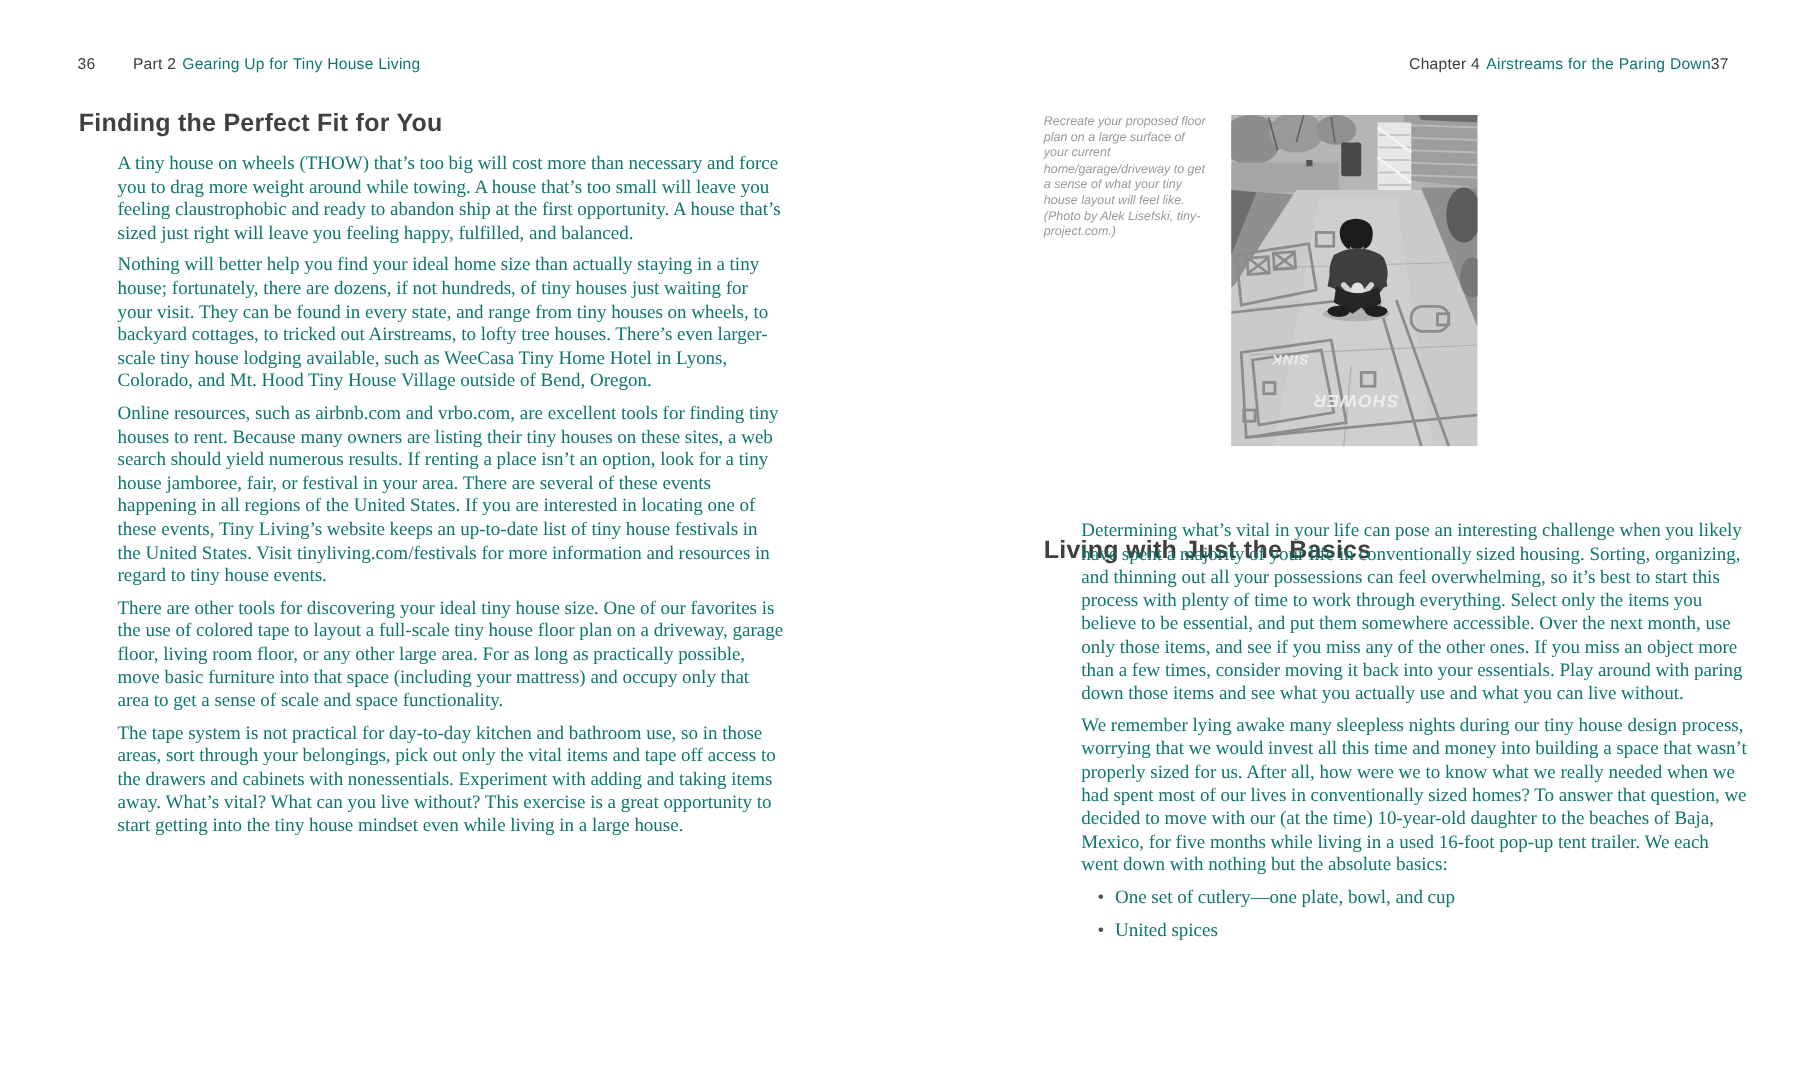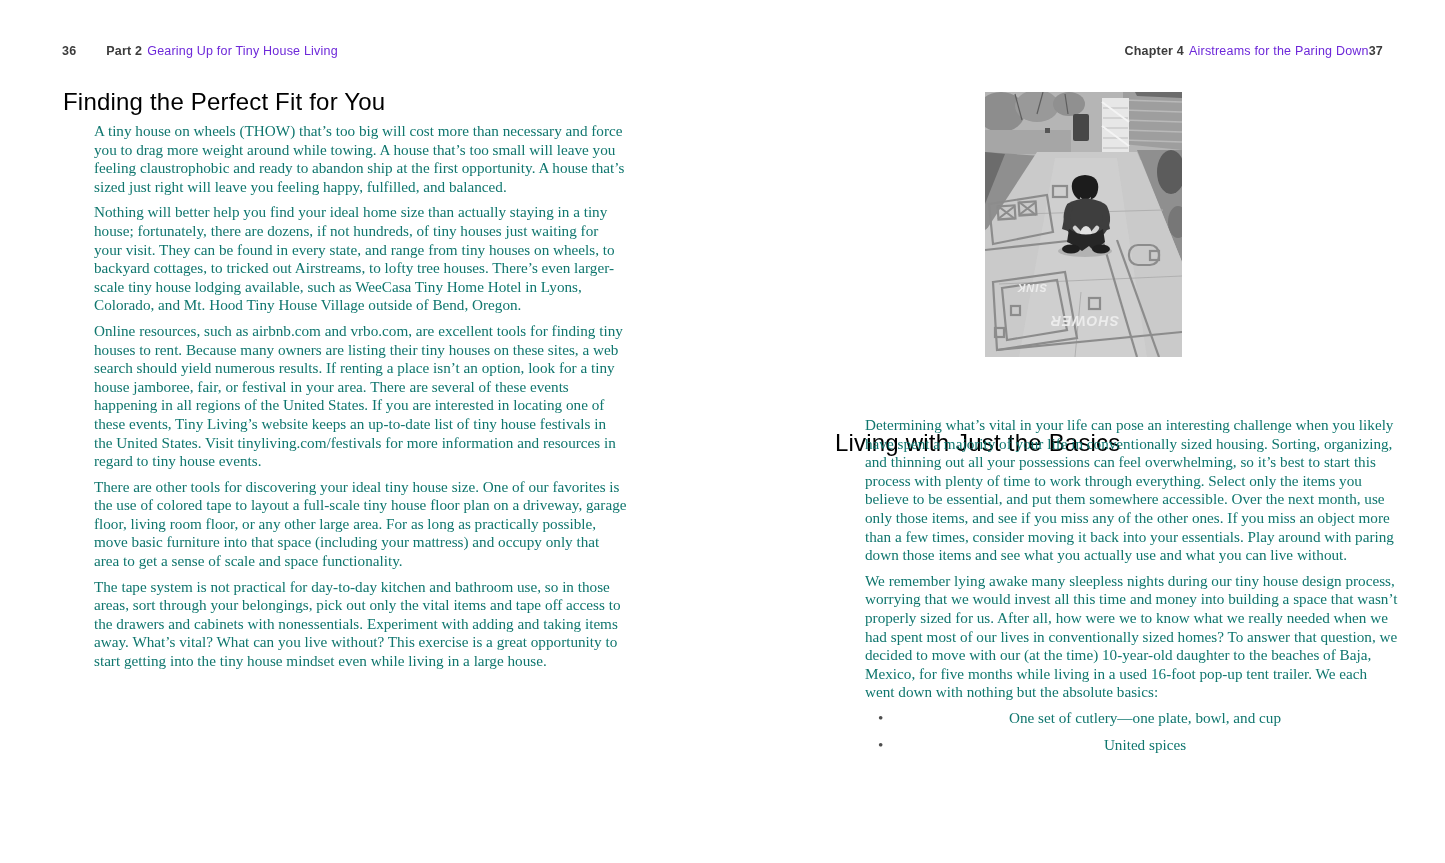--- a/index.html
+++ b/index.html
@@ -6,52 +6,52 @@
   html, body { width: 1445px; height: 863px; background: #ffffff; overflow: hidden; }
   .spread {
     position: relative; width: 1445px; height: 863px; background: #ffffff;
     font-family: "Liberation Serif", "DejaVu Serif", serif; color: #4e4e4e;
   }
   .running-head {
     position: absolute; top: 44px;
     font-family: "Liberation Sans", "DejaVu Sans", sans-serif;
     font-size: 12.5px; letter-spacing: 0.2px; white-space: nowrap;
   }
-  .rh-num, .rh-part { font-weight: bold; color: #3c3c3c; }
-  .rh-title { color: #6d28d9; }
+  .rh-num, .rh-part { font-weight: normal; color: #3c3c3c; }
+  .rh-title { color: #0f766e; }
   #running-head-left { left: 62px; }
   #running-head-left .rh-part { margin-left: 30px; }
   #running-head-left .rh-title { margin-left: 5px; }
   #running-head-right { right: 62px; }
   #running-head-right .rh-title { margin-left: 5px; }
   #running-head-right .rh-num { }
 
   .section-heading {
     position: absolute;
     font-family: "Liberation Sans", "DejaVu Sans", sans-serif;
-    font-weight: 400; font-size: 24px; color: #000000; letter-spacing: 0.2px;
+    font-weight: 700; font-size: 20px; color: #404040; letter-spacing: 0.2px;
     white-space: nowrap;
   }
   #heading-left { left: 63px; top: 88px; }
   #heading-right { left: 835px; top: 383px; margin-top: 46px; }
 
   .body-col { position: absolute; font-size: 15.2px; line-height: 18.6px; color: #0f766e; }
   #left-body  { left: 94px;  top: 122px; width: 533px; }
   #right-body { left: 865px; top: 416px; width: 533px; }
   .body-col p { margin: 0 0 7px 0; }
 
   .photo-caption {
     position: absolute; left: 835px; top: 92px; width: 130px;
     font-family: "Liberation Sans", "DejaVu Sans", sans-serif;
     font-style: italic; font-size: 10px; line-height: 12.6px; color: #9a9a9a;
   }
   .photo-frame { position: absolute; left: 985px; top: 92px; width: 197px; height: 265px; }
   .photo-frame svg { display: block; }
 
-  ul.basics-list { list-style: none; margin-left: 13px; margin-top: 4px; text-align: center; }
+  ul.basics-list { list-style: none; margin-left: 13px; margin-top: 4px; }
   ul.basics-list li { position: relative; padding-left: 14px; margin-bottom: 8.5px; }
   ul.basics-list li::before { content: "\2022"; position: absolute; left: 0; top: 0; color: #4e4e4e; }
 
   .chalk-label {
     font-family: "Liberation Sans", "DejaVu Sans", sans-serif;
     font-weight: bold; font-style: italic; fill: #ececec; letter-spacing: 1px;
   }
 </style>
 </head>
 <body>
@@ -69,20 +69,21 @@
   <h1 class="section-heading" id="heading-left">Finding the Perfect Fit for You</h1>
 
   <div class="body-col" id="left-body">
     <p>A tiny house on wheels (THOW) that’s too big will cost more than necessary and force you to drag more weight around while towing. A house that’s too small will leave you feeling claustrophobic and ready to abandon ship at the first opportunity. A house that’s sized just right will leave you feeling happy, fulfilled, and balanced.</p>
     <p>Nothing will better help you find your ideal home size than actually staying in a tiny house; fortunately, there are dozens, if not hundreds, of tiny houses just waiting for your visit. They can be found in every state, and range from tiny houses on wheels, to backyard cottages, to tricked out Airstreams, to lofty tree houses. There’s even larger-scale tiny house lodging available, such as WeeCasa Tiny Home Hotel in Lyons, Colorado, and Mt. Hood Tiny House Village outside of Bend, Oregon.</p>
     <p>Online resources, such as airbnb.com and vrbo.com, are excellent tools for finding tiny houses to rent. Because many owners are listing their tiny houses on these sites, a web search should yield numerous results. If renting a place isn’t an option, look for a tiny house jamboree, fair, or festival in your area. There are several of these events happening in all regions of the United States. If you are interested in locating one of these events, Tiny Living’s website keeps an up-to-date list of tiny house festivals in the United States. Visit tinyliving.com/festivals for more information and resources in regard to tiny house events.</p>
     <p>There are other tools for discovering your ideal tiny house size. One of our favorites is the use of colored tape to layout a full-scale tiny house floor plan on a driveway, garage floor, living room floor, or any other large area. For as long as practically possible, move basic furniture into that space (including your mattress) and occupy only that area to get a sense of scale and space functionality.</p>
     <p>The tape system is not practical for day-to-day kitchen and bathroom use, so in those areas, sort through your belongings, pick out only the vital items and tape off access to the drawers and cabinets with nonessentials. Experiment with adding and taking items away. What’s vital? What can you live without? This exercise is a great opportunity to start getting into the tiny house mindset even while living in a large house.</p>
   </div>
 
+  <div class="photo-caption">Recreate your proposed floor plan on a large surface of your current home/garage/driveway to get a sense of what your tiny house layout will feel like. (Photo by Alek Lisefski, tiny-project.com.)</div>
 
   <div class="photo-frame">
     <svg width="197" height="265" viewBox="0 0 197 265" xmlns="http://www.w3.org/2000/svg">
       <rect width="197" height="265" fill="#c7c7c7"></rect>
 
       <rect x="0" y="0" width="197" height="68" fill="#b5b5b5"></rect>
       <g>
         <ellipse cx="16" cy="20" rx="24" ry="20" fill="#8d8d8d"></ellipse>
         <ellipse cx="52" cy="14" rx="22" ry="16" fill="#999999"></ellipse>
         <ellipse cx="84" cy="12" rx="16" ry="12" fill="#909090"></ellipse>

